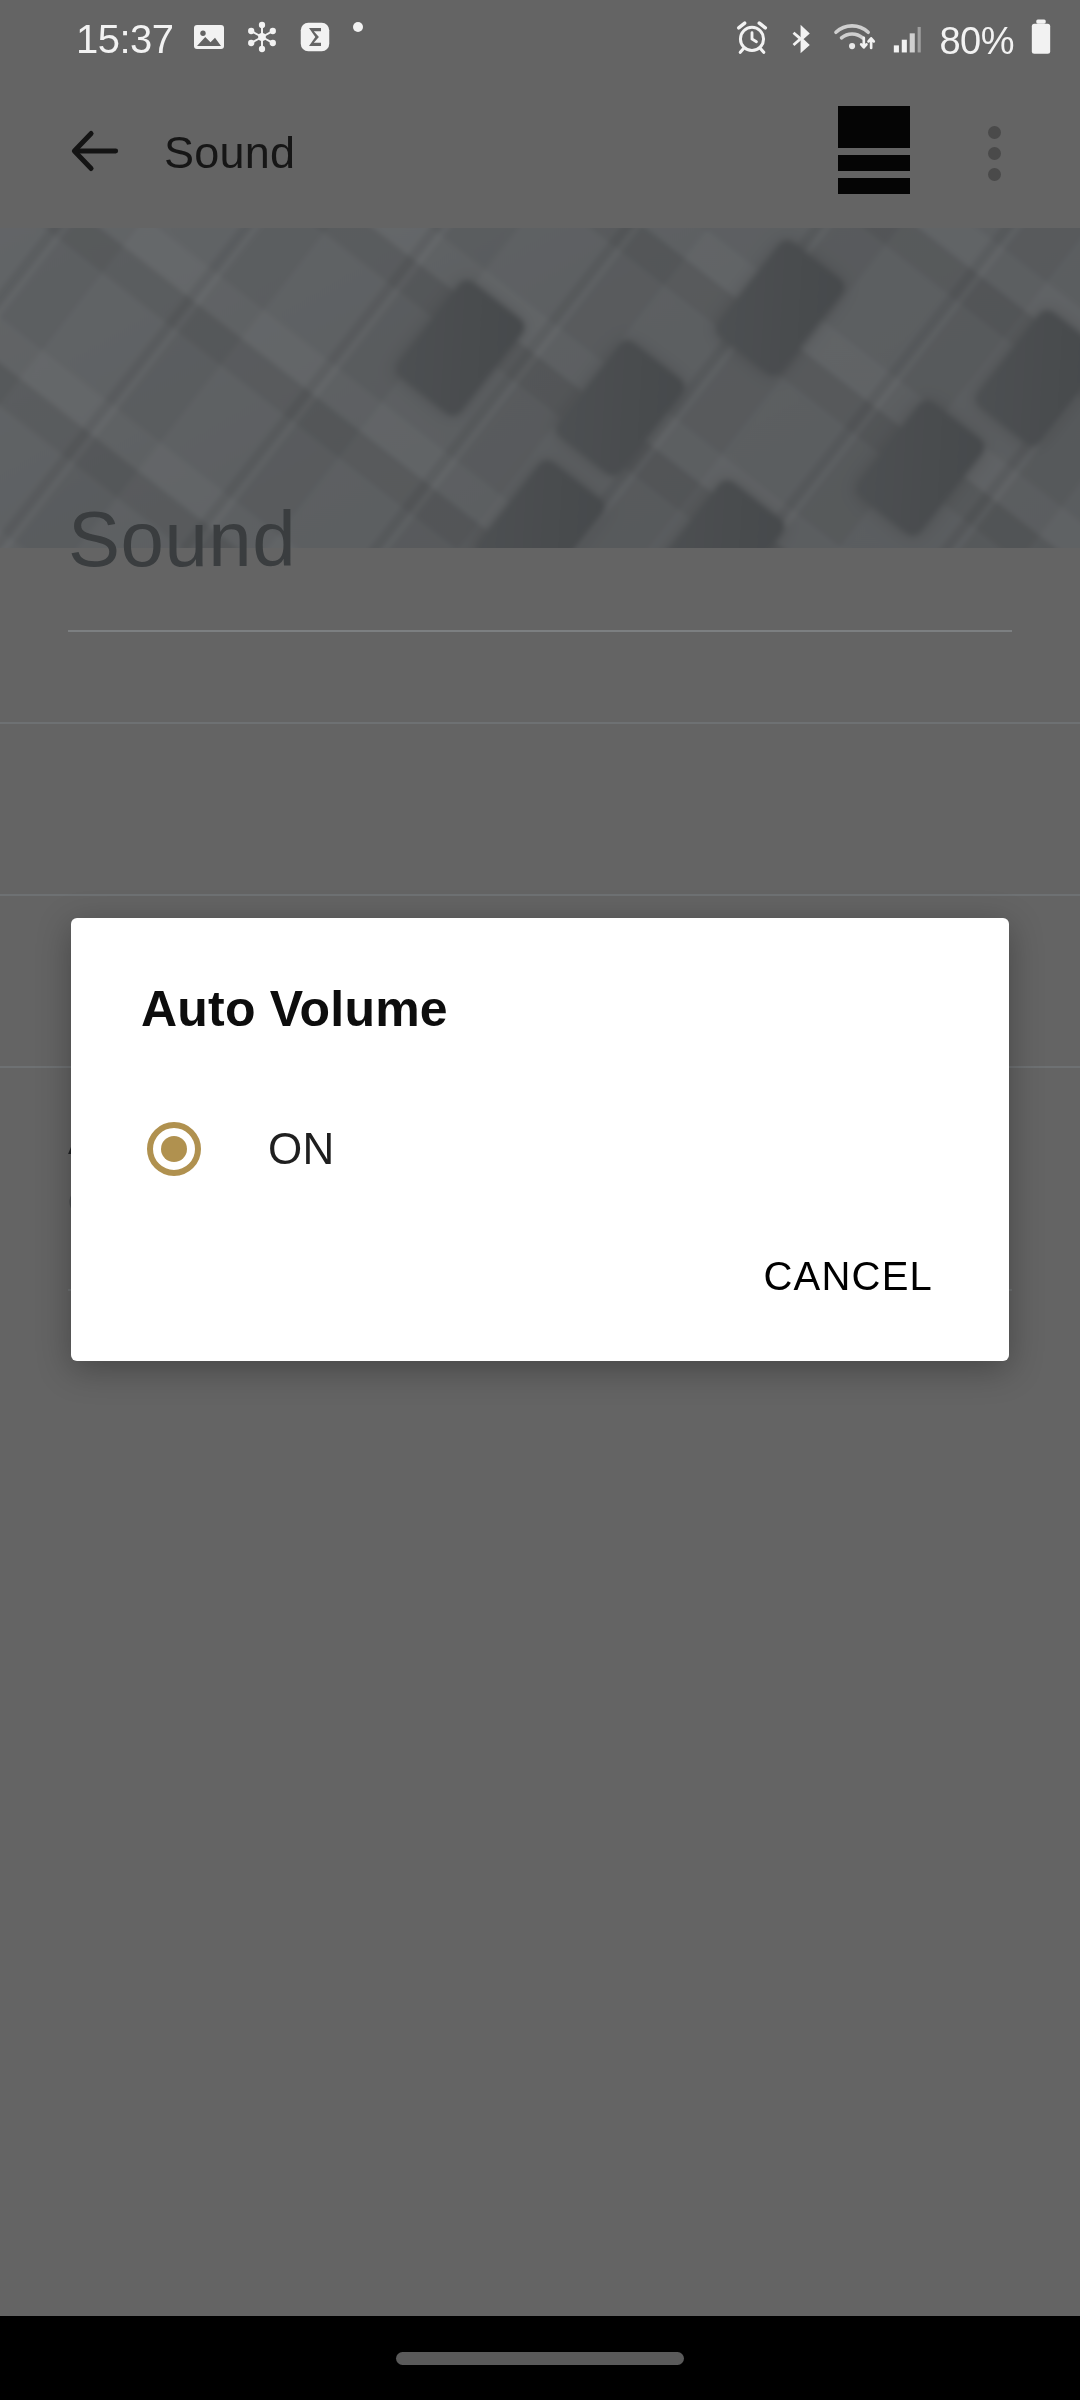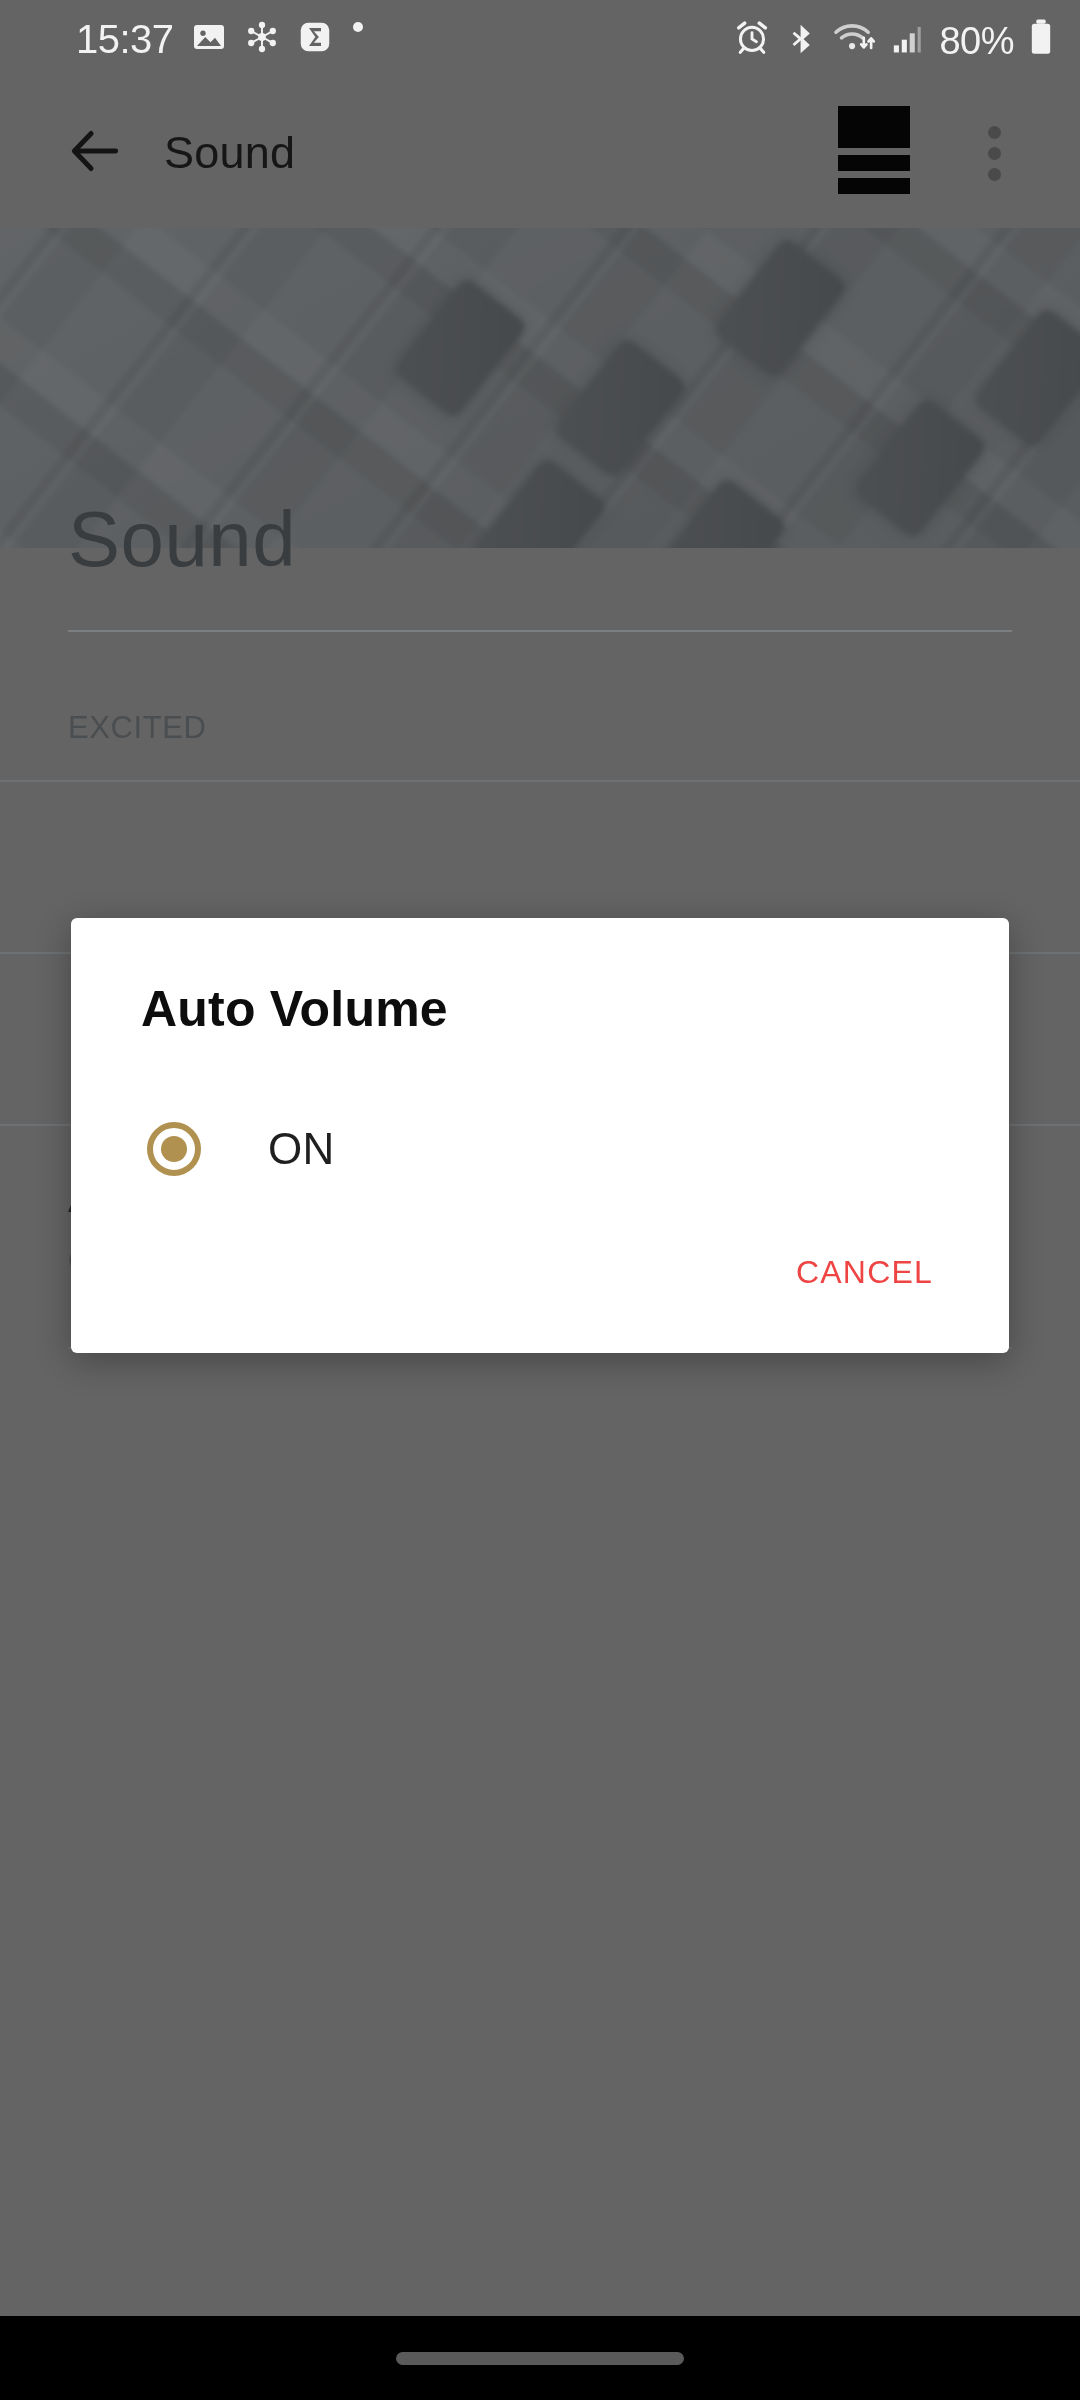--- a/index.html
+++ b/index.html
@@ -221,22 +221,22 @@
     letter-spacing: 0.4px;
   }
   #dialog-actions {
     display: flex;
     justify-content: flex-end;
     padding: 22px 72px 52px 0;
   }
   #cancel-button {
     background: none;
     border: none;
-    color: #ef4444;
-    font-size: 32px;
+    color: #000000;
+    font-size: 40px;
     font-family: "Liberation Sans", sans-serif;
     letter-spacing: 1.2px;
     padding: 10px 4px;
     cursor: pointer;
   }
 
   
   #nav-bar {
     position: absolute;
     bottom: 0; left: 0;
@@ -395,21 +395,20 @@
     <div id="hero-scrim"></div>
   </div>
 
   <div id="page-header">
     <div id="page-title">Sound</div>
     <div id="page-title-rule"></div>
   </div>
 
   <div id="settings-list">
     <div class="list-item">
-      <div class="li-sub">EXCITED</div>
     </div>
     <div class="list-item" style="height:172px;">
       <div class="li-title"></div>
     </div>
     <div class="list-item" style="height:172px;">
       <div class="li-title"></div>
     </div>
     <div class="list-item no-rule" style="padding-top:48px;">
       <div class="li-title">Auto Volume</div>
       <div class="li-sub">ON</div>

